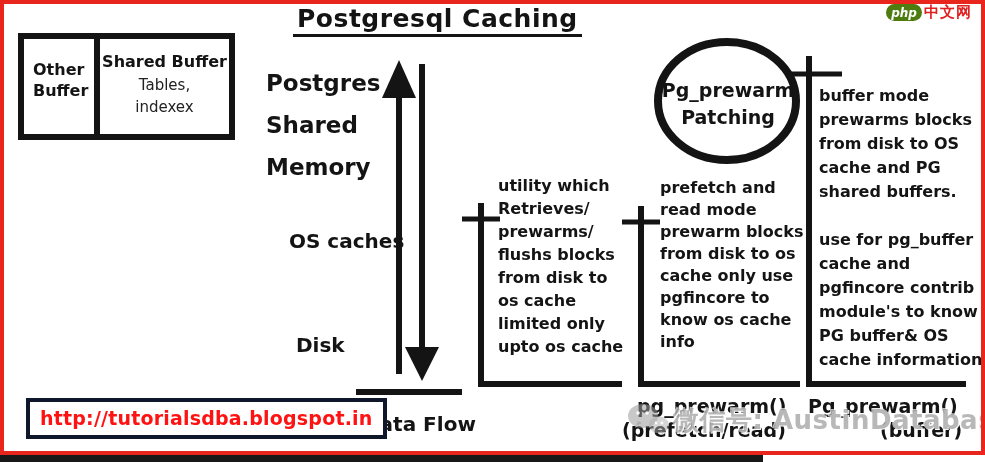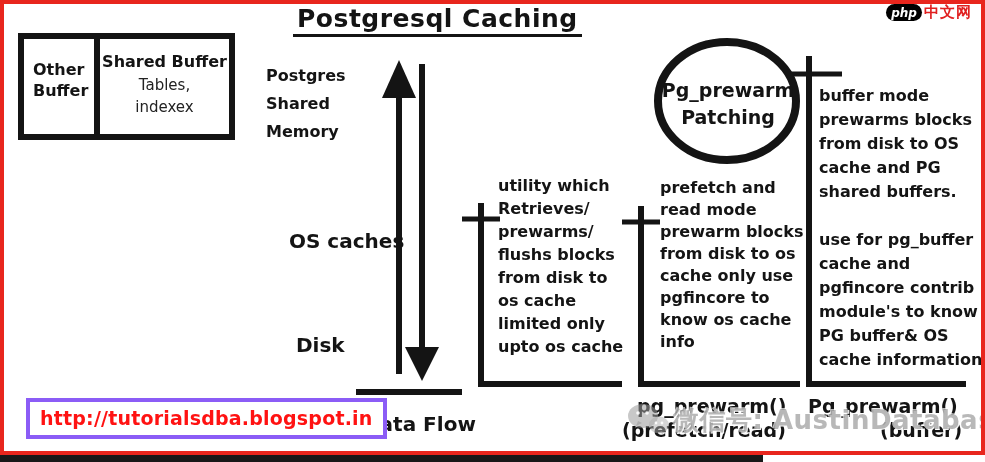--- a/index.html
+++ b/index.html
@@ -23,43 +23,43 @@
     left:18px; top:33px; width:217px; height:107px; box-sizing:border-box;
     border:6px solid #141414; display:flex; background:#fff;
   }
   .buffer-cell-left {
     width:76px; border-right:6px solid #141414; box-sizing:border-box;
     font-size:16px; font-weight:bold; color:#141414; padding:20px 0 8px 9px; line-height:21px;
   }
   .buffer-cell-right { flex:1; text-align:center; color:#141414; }
   .buffer-cell-right .bb-title { font-size:16px; font-weight:bold; margin-top:13px; }
   .buffer-cell-right .bb-sub { font-size:15px; font-weight:normal; line-height:22px; margin-top:3px; color:#222;text-align:center; }
-  .mem-label   { left:266px; top:62px;  font-size:16px; line-height:28px; }
+  .mem-label   { left:266px; top:62px;  font-size:23px; line-height:42px; }
   .os-label    { left:289px; top:229px; font-size:20px;text-align:right; }
   .disk-label  { left:296px; top:333px; font-size:20px; }
   .flow-label  { left:363px; top:412px; font-size:20px; }
   .col-body    { font-size:16px; }
   .col1-body   { left:498px; top:174px; width:132px; line-height:23px; }
   .col2-body   { left:660px; top:177px; width:152px; line-height:22px; }
   .col3-body   { left:819px; top:84px;  width:168px; line-height:24px; }
   .circle-text { left:660px; top:77px; width:136px; text-align:center; font-size:19px; line-height:27px; }
   .lbl         { font-size:19px; }
   .lbl-pgfincore      { left:483px; top:393px; }
   .lbl-prewarm-pr     { left:637px; top:395px; }
   .lbl-prewarm-pr-sub { left:622px; top:419px; }
   .lbl-prewarm-buf    { left:808px; top:395px; }
   .lbl-prewarm-buf-sub{ left:880px; top:419px; }
   .url-box {
-    left:26px; top:398px; border:4px solid #8b5cf6; background:#fff;
+    left:26px; top:398px; border:4px solid #0f172a; background:#fff;
     padding:5px 10px 6px 10px; z-index:6;
   }
   .url-text { color:#FF1212; font-size:19px; font-weight:bold; letter-spacing:0.2px; }
   .logo { left:886px; top:3px; display:flex; align-items:center; gap:2px; z-index:10; }
   .logo-oval {
-    width:36px; height:17px; background:#000000; border-radius:9px;
+    width:36px; height:17px; background:#4d7c0f; border-radius:9px;
     color:#fff; font-size:12px; font-weight:bold; font-style:italic;
     display:flex; align-items:center; justify-content:center;
   }
   .logo-cn { color:#E02020; font-size:15px; font-weight:bold; letter-spacing:1px; }
   .watermark {
     left:626px; top:402px; display:flex; align-items:center; gap:3px; z-index:7; pointer-events:none;
   }
   .watermark-text {
     font-size:26px; font-weight:bold; color:rgba(140,140,140,0.62);
     text-shadow:1px 1px 0 rgba(255,255,255,0.95), -1px -1px 0 rgba(255,255,255,0.7);

